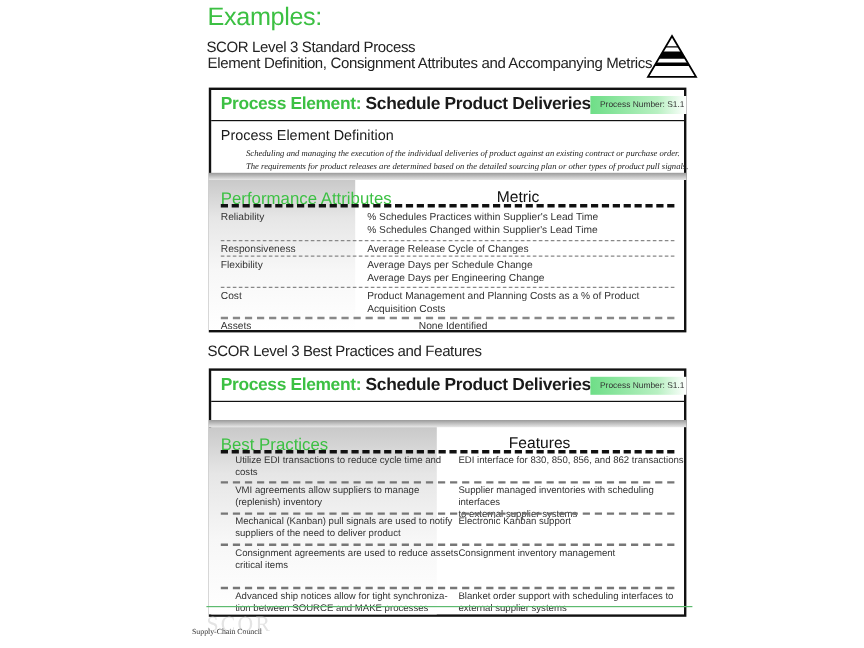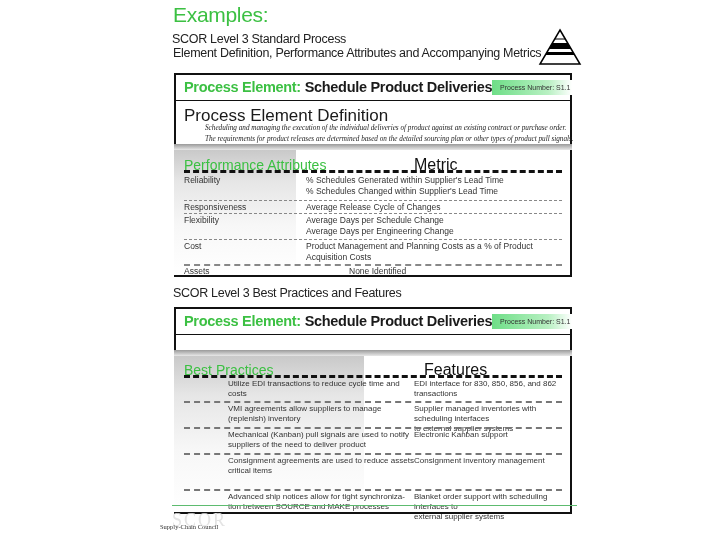--- a/index.html
+++ b/index.html
@@ -11,47 +11,47 @@
   #pyramid { left:538px; top:28px; width:44px; height:38px; }
 
   .frame { position:absolute; left:174px; width:394px; border:2px solid #111; background:#fff; }
   .hdr { height:25px; border-bottom:1.5px solid #111; position:relative; }
   .hdr .pe { position:absolute; left:8px; top:4px; font-size:14.5px; font-weight:bold; letter-spacing:-0.3px; }
   .hdr .pe .g { color:#3cc043; font-weight:bold;margin-top:36px; }
   .hdr .pnum { position:absolute; right:-2px; top:5px; width:80px; height:15px; font-size:7px; color:#333;
     background:linear-gradient(90deg,#6ede87,#b8f0c2 70%,#ffffff); line-height:15px; padding-left:8px; box-sizing:border-box; }
 
   #frame1 { top:73px; height:200px; }
-  #frame1 .def-title { position:absolute; left:8px; top:31px; font-size:17px; }
+  #frame1 .def-title { position:absolute; left:8px; top:31px; font-size:12px; }
   #frame1 .def-text { position:absolute; left:8px; top:48px; font-family:"Liberation Serif", serif; font-style:italic; font-size:7.2px; line-height:11px; color:#222; width:385px;margin-left:21px; }
   .shadowbar { position:absolute; left:-2px; right:-2px; height:6px; background:linear-gradient(180deg,#9a9a9a,#e8e8e8); }
 
   .table { position:absolute; left:-2px; right:-2px; }
   .leftcol { position:absolute; left:0; top:0; bottom:0; background:linear-gradient(180deg,#c9c9c9 0%,#e6e6e6 25%,#f7f7f7 60%,#ffffff 100%); }
   .colhead-l { position:absolute; left:10px; font-size:14px; color:#3cc043; }
-  .colhead-r { position:absolute; font-size:16px; color:#111; }
+  .colhead-r { position:absolute; font-size:13px; color:#111; }
   .dashthick { position:absolute; left:10px; right:10px; height:0; border-top:3px dashed #111; }
   .row { position:absolute; left:10px; right:10px; font-size:8.5px; color:#333; }
   .row .a { position:absolute; left:0; top:0; }
   .row .m { position:absolute; top:0; line-height:11px; }
   .dashthin { position:absolute; left:10px; right:10px; border-top:1px dashed #888; }
 
   #sec2 { left:173px; top:286px; font-size:12.5px; color:#222; letter-spacing:-0.3px; }
   #frame2 { top:307px; height:203px; }
-  .bp { position:absolute; font-size:8px; line-height:10px; color:#333;margin-left:32px; }
+  .bp { position:absolute; font-size:8px; line-height:10px; color:#333; }
   #greenline { left:172px; top:505px; width:405px; height:0; border-top:1.5px solid #5dbb6f; }
   #footer { left:160px; top:523px; font-family:"Liberation Serif", serif; font-size:6.5px; color:#333; }
   #footer-logo { left:172px; top:510px; font-family:"Liberation Serif", serif; font-size:18px; color:#e4e4e4; letter-spacing:2px; }
 </style>
 </head>
 <body>
 
 <div class="abs" id="title">Examples:</div>
 <div class="abs" id="subtitle1">SCOR Level 3 Standard Process</div>
-<div class="abs" id="subtitle2">Element Definition, Performance Attributes and Accompanying Metrics</div>
+<div class="abs" id="subtitle2">Element Definition, Consignment Attributes and Accompanying Metrics</div>
 <svg class="abs" id="pyramid" viewBox="0 0 44 38">
   <polygon points="22,2 42,36 2,36" fill="#fff" stroke="#000" stroke-width="1.5"></polygon>
   <polygon points="14.4,15 29.6,15 33.2,21 10.8,21" fill="#000"></polygon>
   <polygon points="9,24 35,24 36.8,27 7.2,27" fill="#000"></polygon>
   <line x1="17" y1="11" x2="27" y2="11" stroke="#000" stroke-width="1"></line>
 </svg>
 
 <div class="frame" id="frame1">
   <div class="hdr">
     <div class="pe">
@@ -68,21 +68,21 @@
   <div class="shadowbar" style="top:69px;"></div>
   <div class="table" style="top:75px; bottom:0;">
     <div class="leftcol" style="width:122px;"></div>
     <div class="colhead-l" style="top:7px;">Performance Attributes</div>
     <div class="colhead-r" style="top:6px; left:240px;">Metric</div>
     <div class="dashthick" style="top:20px;"></div>
 
     <div class="row" style="top:25px;">
       <span class="a">Reliability</span>
       <div class="m" style="left:122px;">
-        <div>% Schedules Generated within Supplier's Lead Time</div>
+        <div>% Schedules Practices within Supplier's Lead Time</div>
         <div>% Schedules Changed within Supplier's Lead Time</div>
       </div>
     </div>
     <div class="dashthin" style="top:50px;"></div>
     <div class="row" style="top:52px;">
       <span class="a">Responsiveness</span>
       <div class="m" style="left:122px;">
         <div>Average Release Cycle of Changes</div>
       </div>
     </div>

